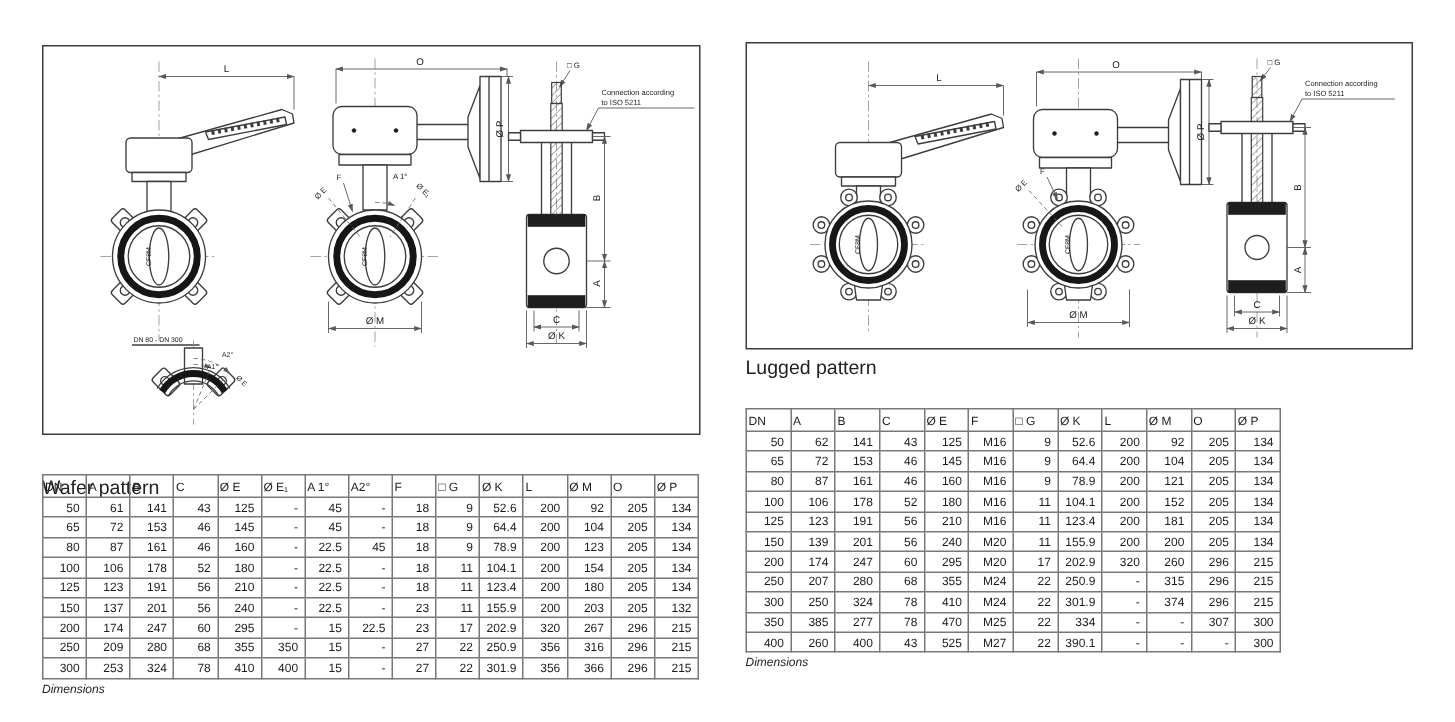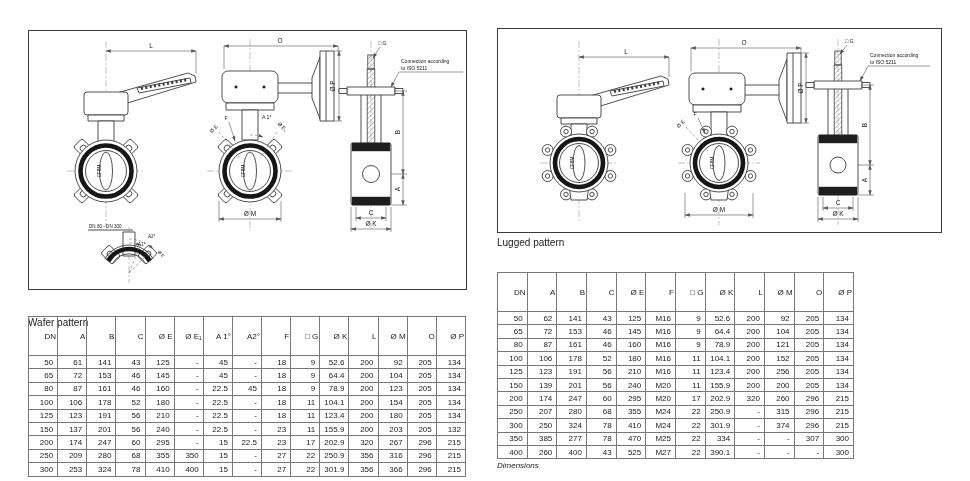--- a/index.html
+++ b/index.html
@@ -1,31 +1,31 @@
 <!DOCTYPE html>
 <html><head>
 <meta charset="utf-8">
 <style>
   html,body{margin:0;padding:0;background:#fff;}
   body{width:970px;height:481px;position:relative;overflow:hidden;
        font-family:"Liberation Sans","DejaVu Sans",sans-serif;color:#1c1c1c;}
   .frame{position:absolute;border:1px solid #3c3c3c;background:#fff;}
   #wafer-frame{left:28px;top:30px;width:437px;height:258px;}
   #lugged-frame{left:497px;top:28px;width:443px;height:203px;}
-  .caption{position:absolute;font-size:10px;color:#222;}
+  .caption{position:absolute;font-size:13px;color:#222;}
   #wafer-caption{left:28px;top:293px;margin-top:24px;}
   #lugged-caption{left:497px;top:237px;}
   .tablewrap{position:absolute;}
   #wafer-tablewrap{left:28px;top:316px;width:438px;}
   #lugged-tablewrap{left:497px;top:272px;width:357px;}
   table{border-collapse:collapse;width:100%;table-layout:fixed;}
   th,td{border:1px solid #787878;font-size:8px;font-weight:normal;
         height:12.4px;padding:0 4px 0 0;text-align:right;overflow:hidden;
         white-space:nowrap;color:#1c1c1c;}
-  th{text-align:right;padding:12px 1px;height:14px;}
+  th{text-align:left;padding:0 1px;height:14px;}
   .dimcap{font-size:8px;color:#222;margin-top:2px;font-style:italic;}
   
   svg text{fill:#222;}
   .part{fill:#fff;stroke:#3d3d3d;stroke-width:0.9;stroke-linejoin:round;}
   .ln{fill:none;stroke:#3d3d3d;stroke-width:0.9;}
   .ring{fill:none;stroke:#161616;stroke-width:4.6;}
   .dim{fill:none;stroke:#585858;stroke-width:0.6;}
   .cl{fill:none;stroke:#8f8f8f;stroke-width:0.55;stroke-dasharray:7 2.2 1.6 2.2;}
   .dash{fill:none;stroke:#6a6a6a;stroke-width:0.55;stroke-dasharray:3 2;}
   .teeth{stroke:#3d3d3d;stroke-width:3;stroke-dasharray:2 2.4;fill:none;}
@@ -643,21 +643,21 @@
         <tr>
           <td>125</td>
           <td>123</td>
           <td>191</td>
           <td>56</td>
           <td>210</td>
           <td>M16</td>
           <td>11</td>
           <td>123.4</td>
           <td>200</td>
-          <td>256</td>
+          <td>181</td>
           <td>205</td>
           <td>134</td>
         </tr>
         <tr>
           <td>150</td>
           <td>139</td>
           <td>201</td>
           <td>56</td>
           <td>240</td>
           <td>M20</td>

